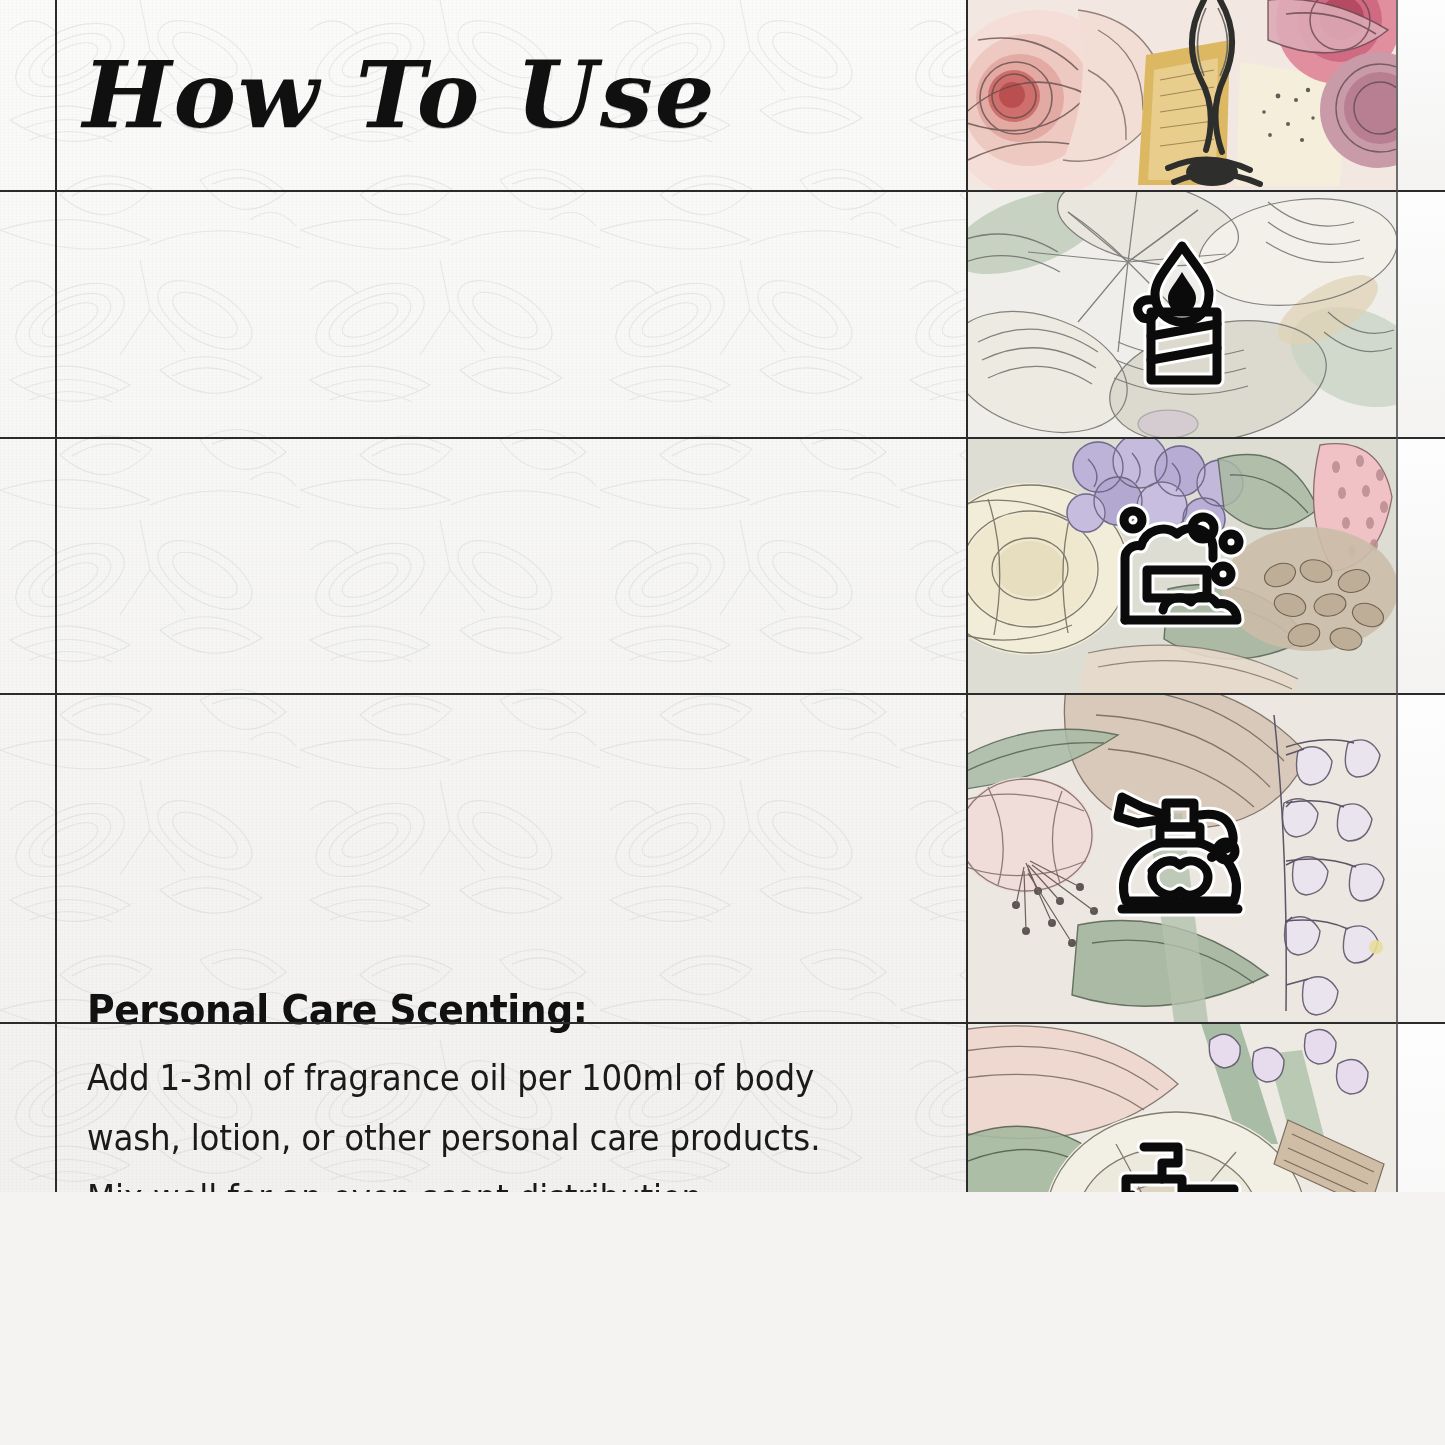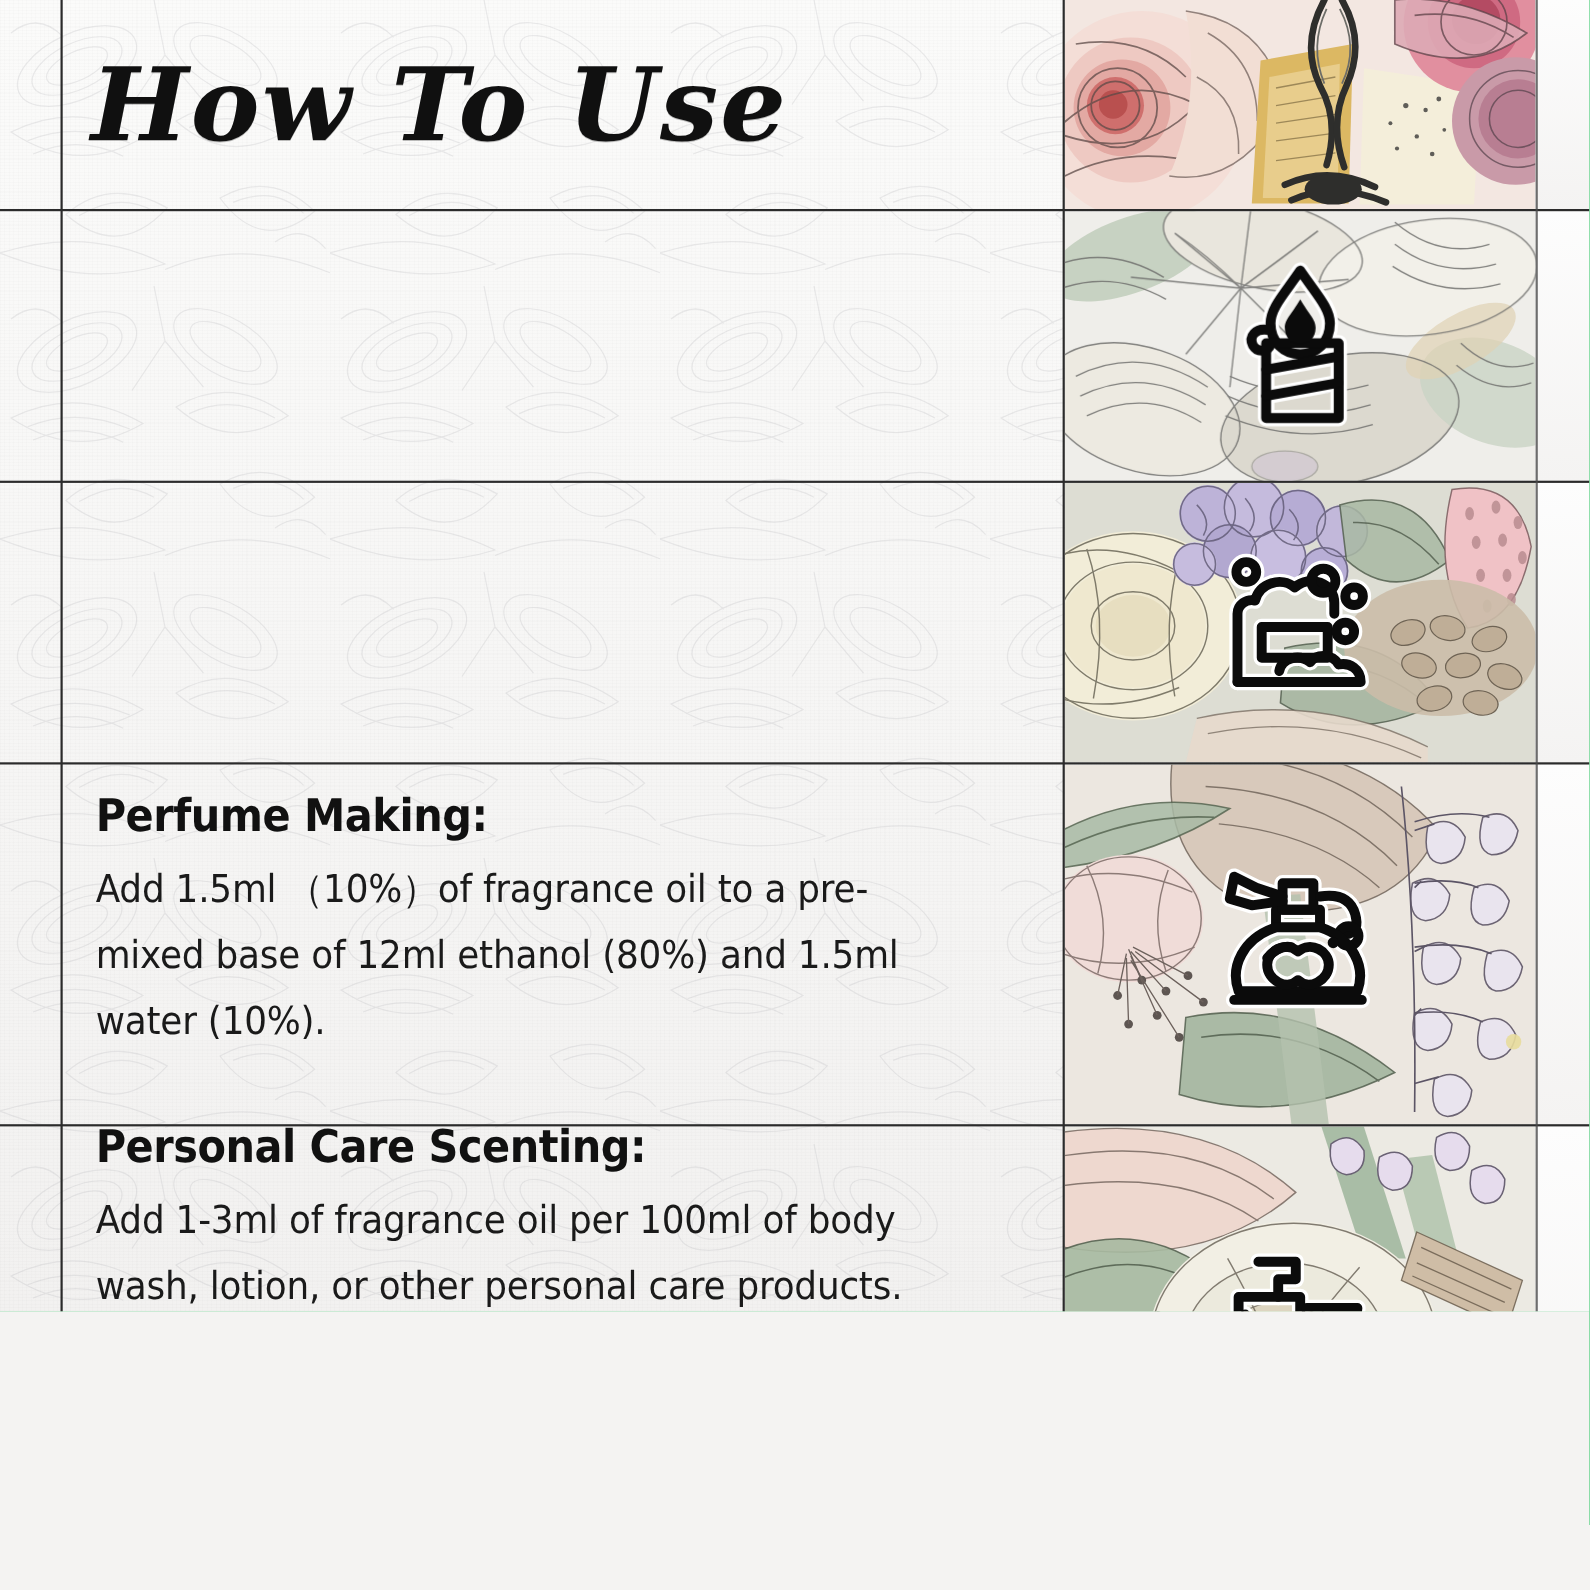--- a/index.html
+++ b/index.html
@@ -3,21 +3,21 @@
 <meta charset="utf-8">
 <style>
   html,body{margin:0;padding:0;}
   body{
     width:1445px;height:1445px;overflow:hidden;
     background:#f4f3f2;
     font-family:"DejaVu Sans", sans-serif;
   }
   .page{
     position:relative;width:1445px;height:1192px;
-    background:#22c55e;
+    background:#3b82f6;
     overflow:hidden;
   }
 
   
   .paper-bg{
     position:absolute;inset:0;
     background:
       repeating-linear-gradient(0deg, rgba(0,0,0,0.012) 0px, rgba(0,0,0,0.012) 1px, rgba(0,0,0,0) 1px, rgba(0,0,0,0) 3px),
       repeating-linear-gradient(90deg, rgba(0,0,0,0.010) 0px, rgba(0,0,0,0.010) 1px, rgba(0,0,0,0) 1px, rgba(0,0,0,0) 4px),
       linear-gradient(#fbfbfa,#f2f1f0);
@@ -386,24 +386,20 @@
           <circle cx="124" cy="44" r="8"></circle>
           <circle cx="116" cy="76" r="8"></circle>
         </g>
       </svg>
     </div>
   </div>
   <div class="photo-edge" style="top:439px;height:254px;"></div>
 
   <div class="hline" style="top:693px;"></div>
 
-  <div class="row" style="top:695px;height:327px;">
-    <h2 class="sec-head">Perfume Making:</h2>
-    <p class="sec-body">Add 1.5ml （10%）of fragrance oil to a pre-mixed base of 12ml ethanol (80%) and 1.5ml water (10%).</p>
-  </div>
 
   <div class="photo" style="top:695px;height:327px;">
     <div class="art">
       <svg viewBox="0 0 428 327" preserveAspectRatio="xMidYMid slice" width="428" height="327">
         <rect width="428" height="327" fill="#ece7e0"></rect>
 
         <path d="M100 -20 Q260 -30 340 60 Q300 150 170 130 Q80 90 100 -20Z" fill="#d8c9bb"></path>
         <g fill="none" stroke="#6b5f55" stroke-width="1.3" opacity=".8">
           <path d="M100 -20 Q260 -30 340 60 Q300 150 170 130 Q80 90 100 -20Z"></path>
           <path d="M118 -10 Q244 -8 316 66 M128 20 Q238 26 302 92 M140 54 Q230 62 286 112"></path>
@@ -493,21 +489,21 @@
           <path d="M72 78 C84 68 100 78 100 90 C100 104 82 114 72 104 C62 114 44 104 44 90 C44 78 60 68 72 78Z"></path>
         </g>
         <circle cx="104" cy="70" r="5" fill="#0b0b0b"></circle>
       </svg>
     </div>
   </div>
   <div class="photo-edge" style="top:695px;height:327px;"></div>
 
   <div class="hline" style="top:1022px;"></div>
 
-  <div class="row" style="top:996px;height:371px;">
+  <div class="row" style="top:964px;height:371px;">
     <h2 class="sec-head">Personal Care Scenting:</h2>
     <p class="sec-body">Add 1-3ml of fragrance oil per 100ml of body wash, lotion, or other personal care products. Mix well for an even scent distribution.</p>
   </div>
 
   <div class="photo" style="top:1024px;height:371px;">
     <div class="art">
       <svg viewBox="0 0 428 371" preserveAspectRatio="xMidYMid slice" width="428" height="371">
         <rect width="428" height="371" fill="#eceae3"></rect>
 
         <path d="M-30 10 Q120 -20 210 60 Q130 130 0 110Z" fill="#eed8cf"></path>

